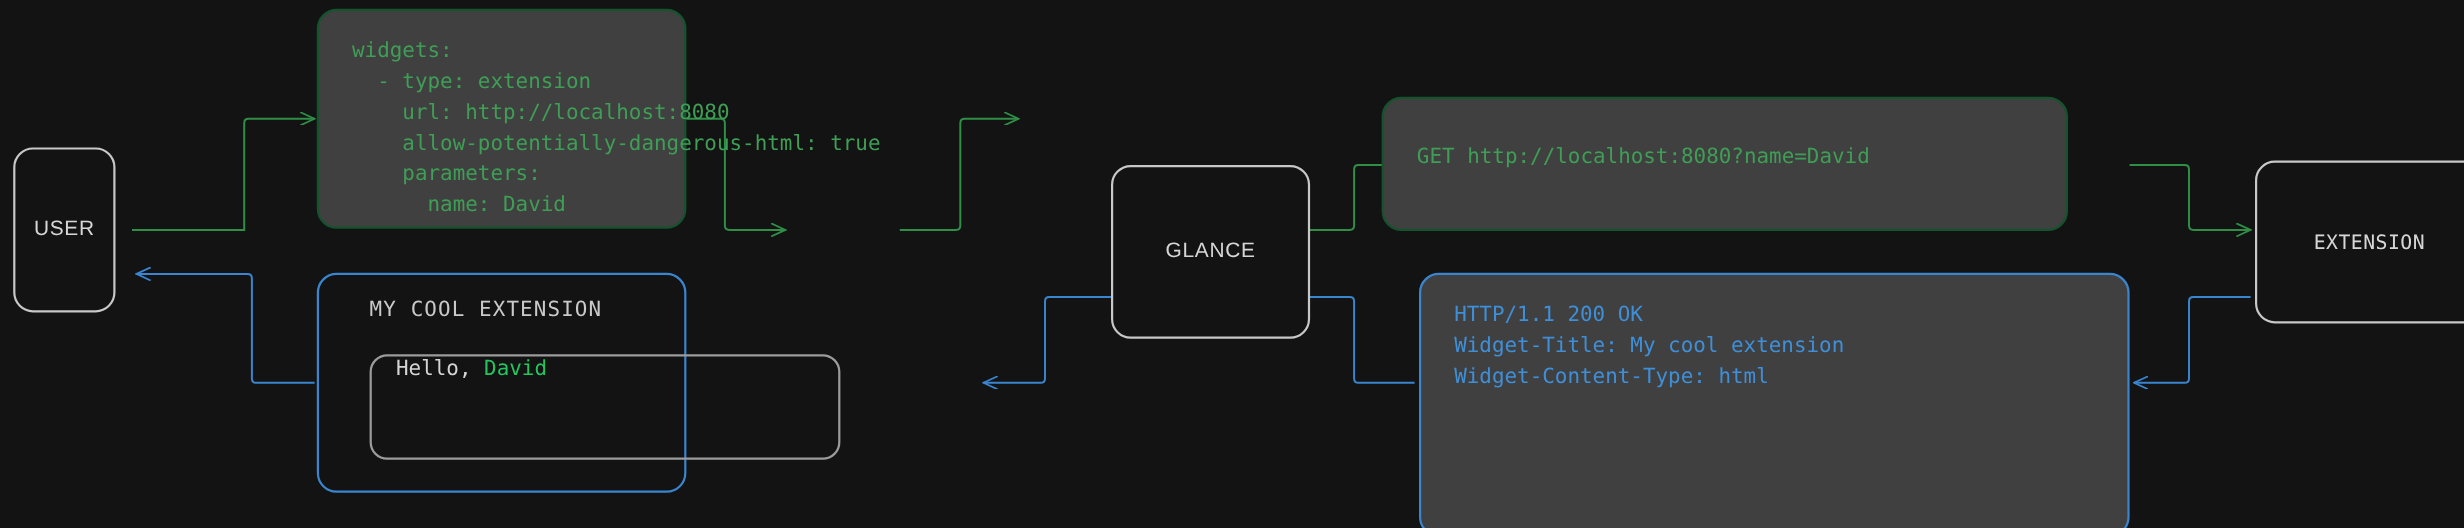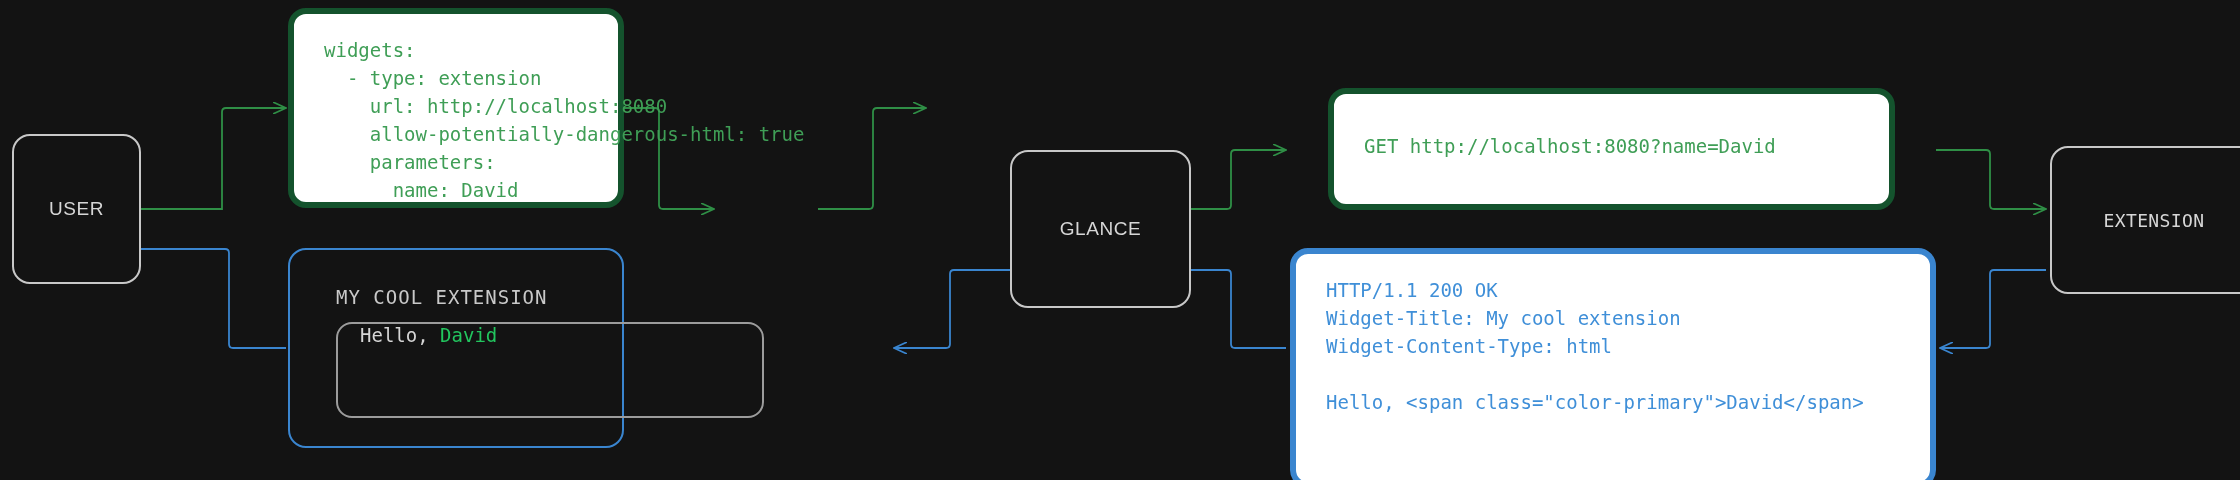--- a/index.html
+++ b/index.html
@@ -36,43 +36,43 @@
   }
   .node-label-mono {
     font-family: "DejaVu Sans Mono", monospace;
     font-size: 18px;
     letter-spacing: 0.4px;
     color: #d6d6d6;
   }
   .codebox {
     position: absolute;
     border-radius: 18px;
-    border: 6px solid #14532d;
-    background: #ffffff;
+    border: 2px solid #14532d;
+    background: #404040;
     padding: 22px 30px;
   }
   .codebox.blue { border-color: #3a85cf; }
   .code {
     font-family: "DejaVu Sans Mono", monospace;
     font-size: 19px;
     line-height: 28px;
     white-space: pre;
     color: #3f9e56;
   }
   .code.blue { color: #3f8fd8; }
   .blankline { display: block; height: 28px; }
   .widgetcard {
     position: absolute;
     border-radius: 18px;
     border: 2px solid #3a85cf;
     background: #131313;
   }
   .widget-title {
     position: absolute;
-    left: 46px; top: 36px;
+    left: 46px; top: 20px;
     font-family: "DejaVu Sans Mono", monospace;
     font-size: 19px;
     letter-spacing: 1px;
     color: #c9c9c9;
   }
   .widget-inner {
     position: absolute;
     left: 46px; top: 72px;
     width: 428px; height: 96px;
     border: 2px solid #9c9c9c;
@@ -112,51 +112,50 @@
     </g>
 
     <g fill="none" stroke="#3a85cf" stroke-width="1.8">
       <path d="M2046,270 L1994,270 Q1990,270 1990,274 L1990,344 Q1990,348 1986,348 L1940,348" marker-end="url(#ab)"></path>
       <path d="M1286,348 L1235,348 Q1231,348 1231,344 L1231,274 Q1231,270 1227,270 L1176,270" marker-end="url(#ab)"></path>
       <path d="M1010,270 L954,270 Q950,270 950,274 L950,344 Q950,348 946,348 L894,348" marker-end="url(#ab)"></path>
       <path d="M286,348 L233,348 Q229,348 229,344 L229,253 Q229,249 225,249 L124,249" marker-end="url(#ab)"></path>
     </g>
   </svg>
 
-  <div class="node" style="left:12px; top:134px; width:129px; height:150px;">
+  <div class="node" style="left:12px; top:134px; width:93px; height:150px;">
     <span class="node-label-sans">USER</span>
   </div>
 
   <div class="node" style="left:1010px; top:150px; width:181px; height:158px;">
     <span class="node-label-sans">GLANCE</span>
   </div>
 
   <div class="node" style="left:2050px; top:146px; width:208px; height:148px;">
     <span class="node-label-mono">EXTENSION</span>
   </div>
 
   <div class="codebox" style="left:288px; top:8px; width:336px; height:200px;">
     <pre class="code">widgets:
   - type: extension
     url: http://localhost:8080
     allow-potentially-dangerous-html: true
     parameters:
       name: David</pre>
   </div>
 
-  <div class="codebox" style="left:1328px; top:88px; width:567px; height:122px;">
+  <div class="codebox" style="left:1256px; top:88px; width:624px; height:122px;">
     <pre class="code" style="margin-top:16px;">GET http://localhost:8080?name=David</pre>
   </div>
 
   <div class="codebox blue" style="left:1290px; top:248px; width:646px; height:240px;">
     <pre class="code blue">HTTP/1.1 200 OK
 Widget-Title: My cool extension
 Widget-Content-Type: html</pre>
     <span class="blankline"></span>
-    <pre class="code blue">Hello, &lt;span class="color-primary"&gt;David&lt;/span&gt;</pre>
   </div>
 
   <div class="widgetcard" style="left:288px; top:248px; width:336px; height:200px;">
     <div class="widget-title">MY COOL EXTENSION</div>
     <div class="widget-inner">
       <span class="widget-greeting">Hello, </span>
         <span class="widget-greeting accent-name">David</span>
     </div>
   </div>
 

